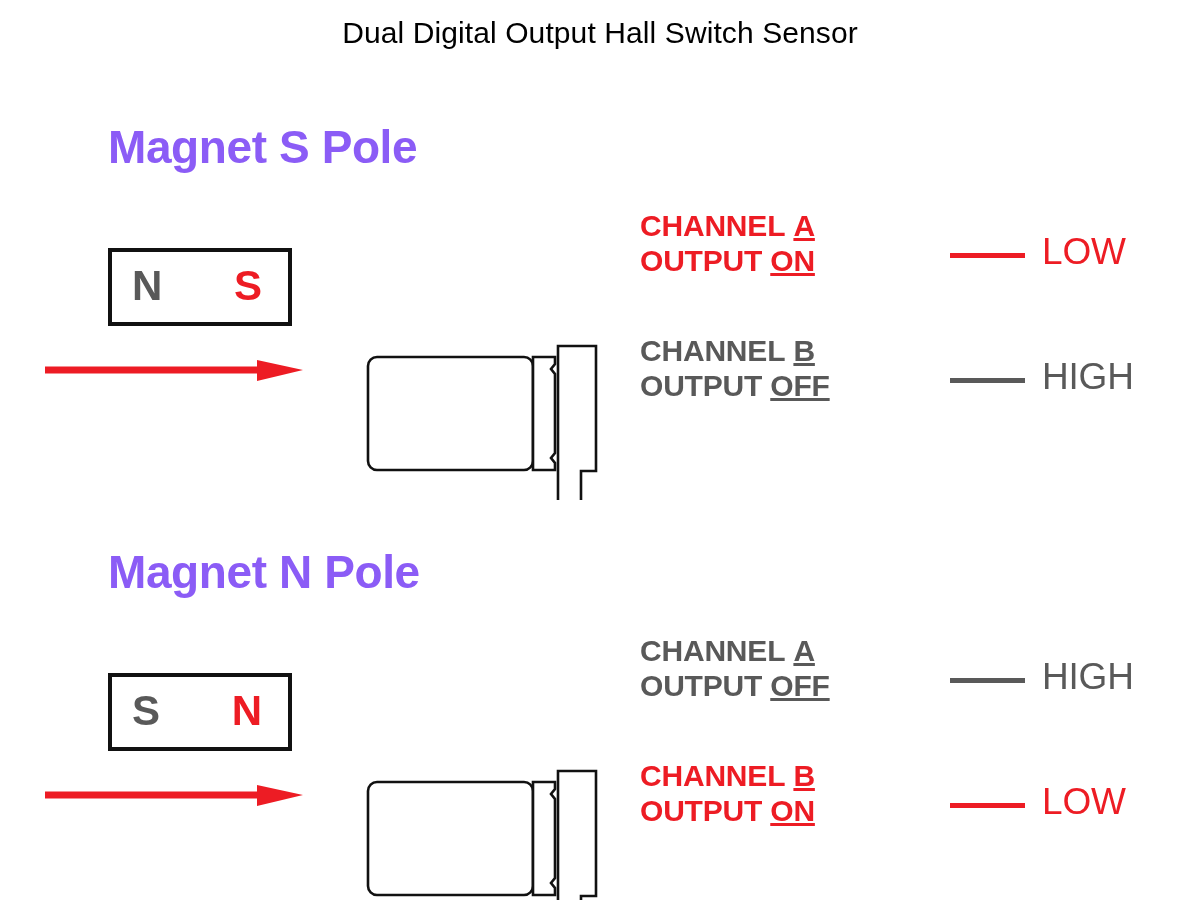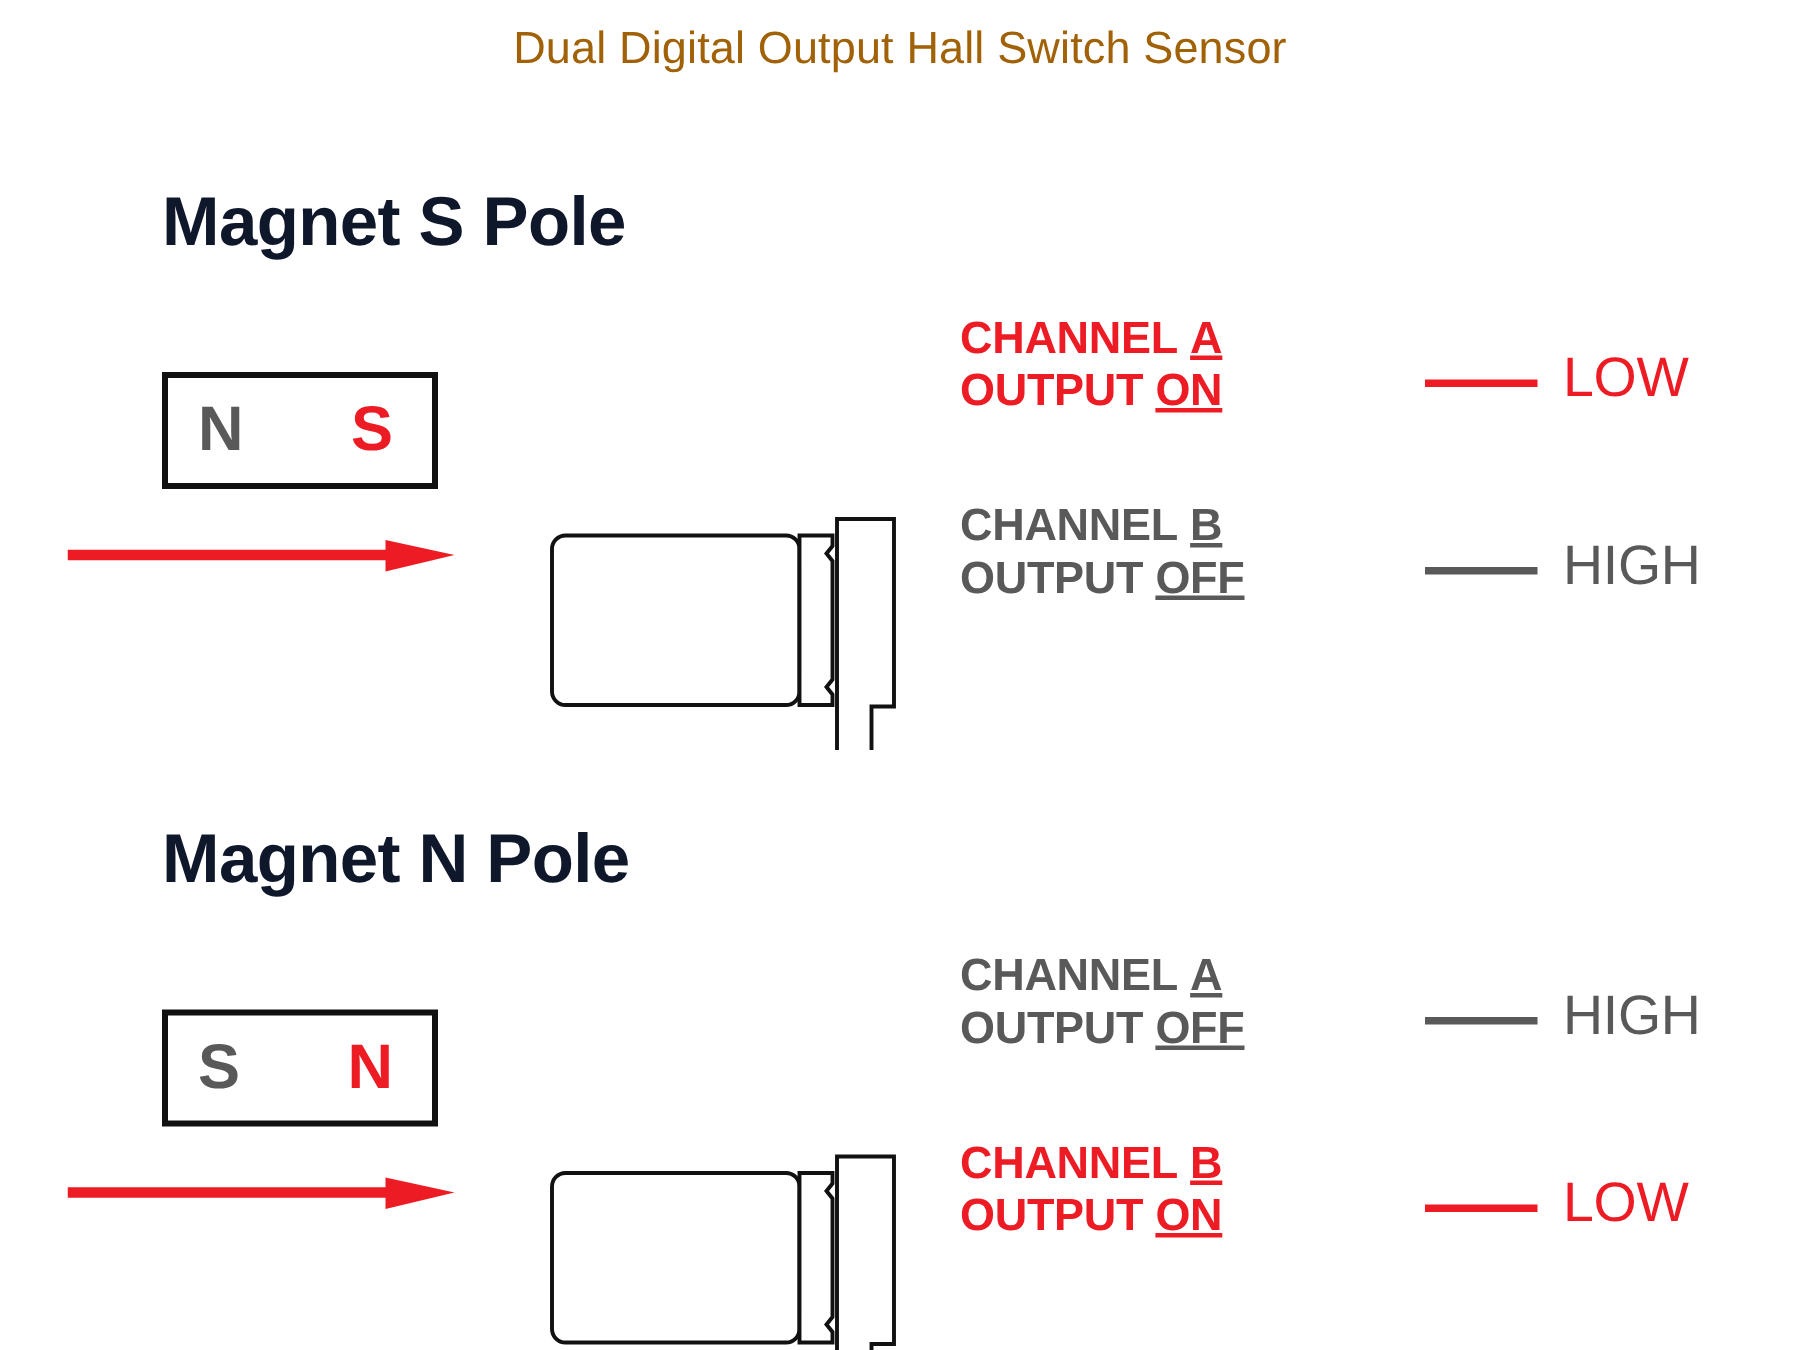--- a/index.html
+++ b/index.html
@@ -21,36 +21,36 @@
 
   
   .page-title {
     position: absolute;
     left: 0;
     top: 16px;
     width: 1200px;
     text-align: center;
     font-size: 30px;
     font-weight: 400;
-    color: #a16207;
+    color: #000000;
     letter-spacing: 0.1px;
   }
 
   
   .section { position: absolute; left: 0; width: 1200px; }
   #section-s { top: 120px; }
   #section-n { top: 545px; }
 
   .section-heading {
     position: absolute;
     left: 108px;
     top: 0px;
     font-size: 46px;
     font-weight: 700;
-    color: #0f172a;
+    color: #8b5cf6;
     letter-spacing: -0.4px;
     white-space: nowrap;
   }
 
   
   .magnet {
     position: absolute;
     left: 108px;
     top: 128px;
     width: 184px;

